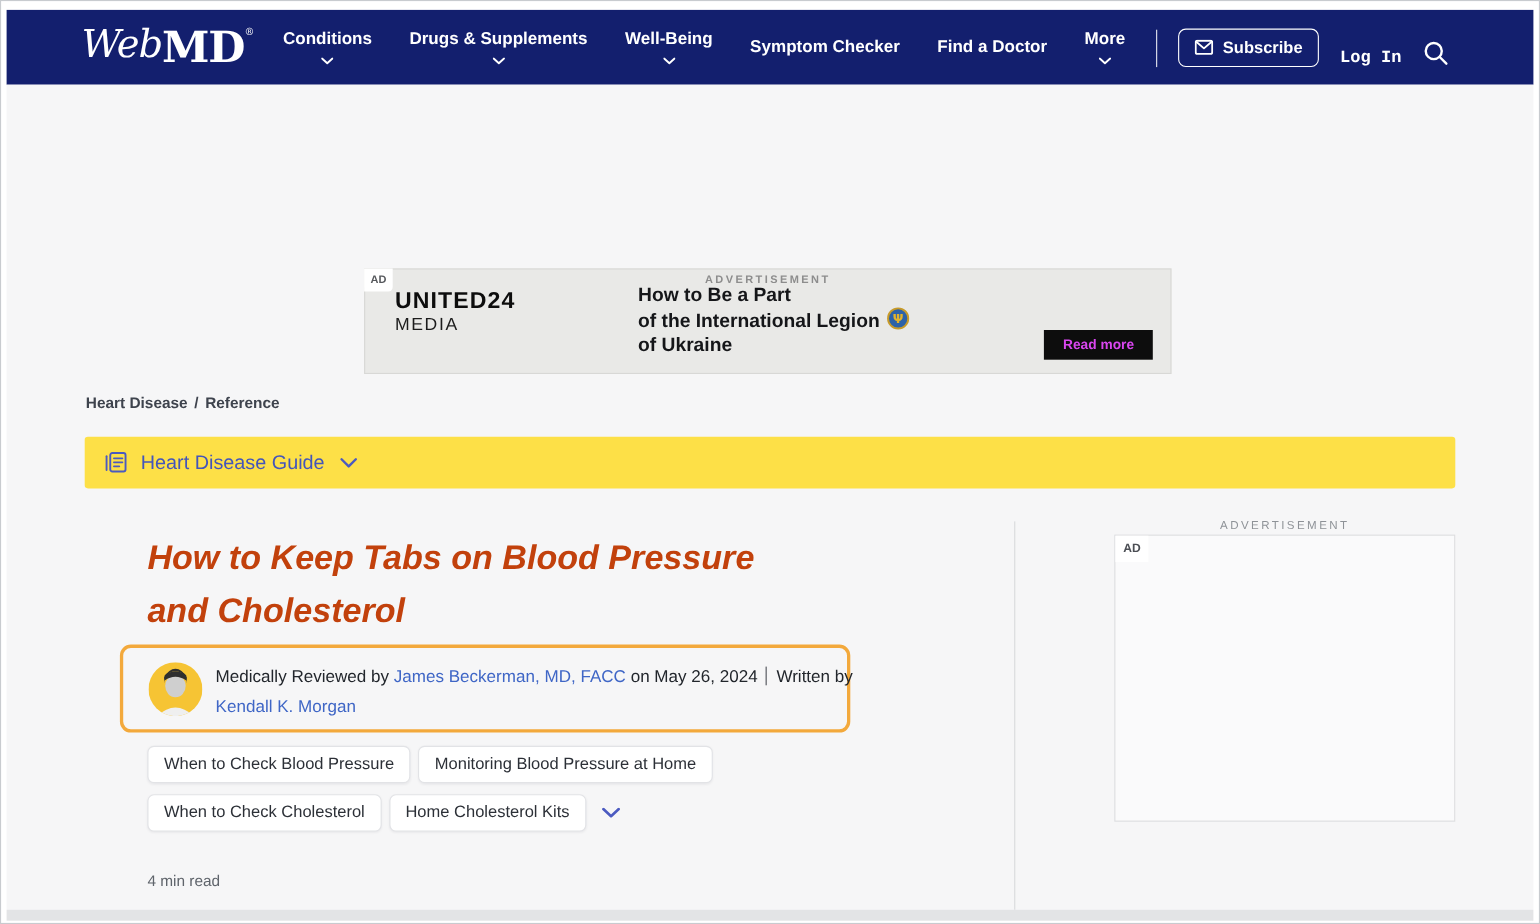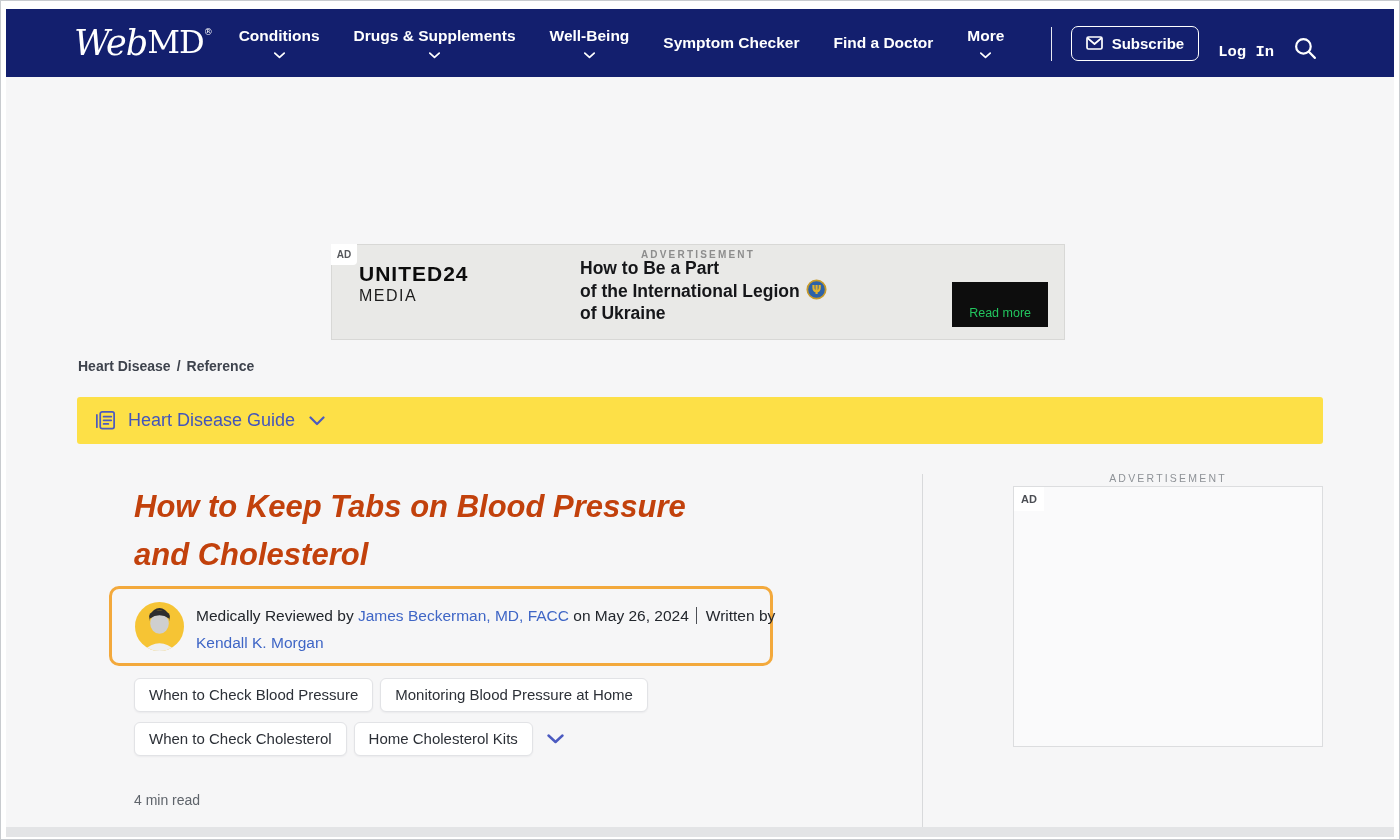--- a/index.html
+++ b/index.html
@@ -8,21 +8,21 @@
 
   .frame { position:relative; width:1400px; height:840px; background:#ffffff;
            border:1px solid #c8cbcf; overflow:hidden; }
 
   
   .navbar { position:absolute; left:5px; top:8px; right:5px; height:68px;
             background:#131f6e; display:flex; align-items:center; color:#fff; }
   .logo { margin-left:68px; display:flex; align-items:flex-start; cursor:pointer;
           font-family:"DejaVu Serif", serif; color:#fff; line-height:1; }
   .logo .web { font-style:italic; font-size:35px; font-weight:500; letter-spacing:-1px; }
-  .logo .md  { font-size:32px; font-weight:400; letter-spacing:-1px; }
+  .logo .md  { font-size:39px; font-weight:700; letter-spacing:-1px; }
   .logo .reg { font-size:9px; margin-top:2px; }
   .nav-items { display:flex; align-items:center; gap:34px; margin-left:26px; }
   .nav-item  { display:flex; align-items:center; gap:7px; font-size:15.5px;
                font-weight:700; cursor:pointer; white-space:nowrap;flex-direction:column; }
   .chev-w svg { display:block; }
   .nav-right { margin-left:auto; margin-right:76px; display:flex; align-items:flex-end; gap:19px; }
   .nav-sep { width:1px; height:34px; background:rgba(255,255,255,.9); }
   .subscribe-btn { display:flex; align-items:center; gap:9px; border:1.5px solid #fff;
                    border-radius:7px; padding:8px 14px; font-size:15px; font-weight:700;
                    cursor:pointer; white-space:nowrap; }
@@ -41,22 +41,22 @@
   .ad-badge { position:absolute; top:-1px; left:-1px; width:26px; height:21px; background:#fff;
               display:flex; align-items:center; justify-content:center; font-size:10px;
               font-weight:700; color:#56585c; border-bottom-right-radius:4px; }
   .u24 { position:absolute; left:27px; top:17px; color:#0d0d0d; }
   .u24 .l1 { font-size:21px; font-weight:800; letter-spacing:1px; }
   .u24 .l2 { font-size:16px; font-weight:400; letter-spacing:1.5px; margin-top:1px; color:#1c1c1c; }
   .banner-headline { position:absolute; left:248px; top:14px; font-size:17.5px; font-weight:600;
                      color:#151619; line-height:19.5px; }
   .banner-headline .hl-line { display:flex; align-items:center; gap:6px; white-space:nowrap; }
   .emblem { display:inline-block; }
-  .readmore-btn { position:absolute; right:16px; bottom:12px; background:#0d0d0d; color:#22c55e;
-                  font-size:12.5px; padding:24px 17px 7px; cursor:pointer; }
+  .readmore-btn { position:absolute; right:16px; bottom:12px; background:#0d0d0d; color:#d946ef;
+                  font-size:12.5px; padding:6px 17px 7px; cursor:pointer;font-weight:bold; }
 
   
   .breadcrumb { position:absolute; left:77px; top:357px; font-size:14px; font-weight:700;
                 color:#3e434d; display:flex; gap:6px; }
   .crumb { cursor:pointer; }
 
   
   .guide-bar { position:absolute; left:76px; top:396px; width:1246px; height:47px;
                background:#fde047; border-radius:3px; display:flex; align-items:center;
                padding-left:17px; cursor:pointer; }

